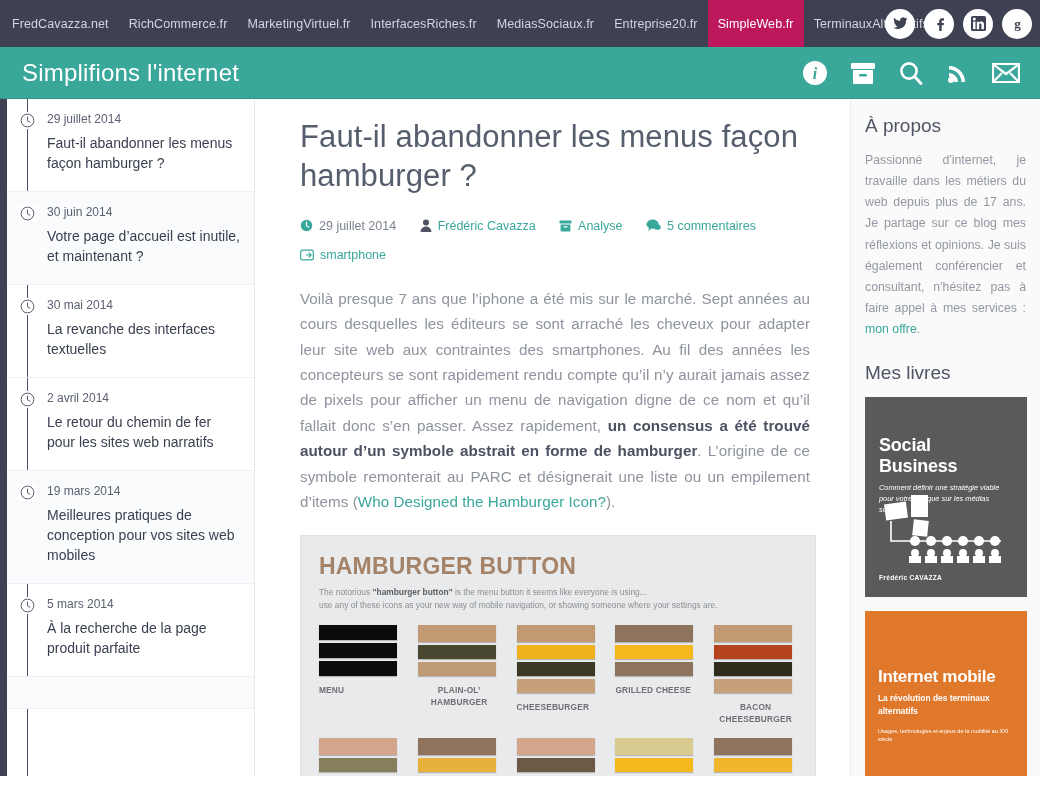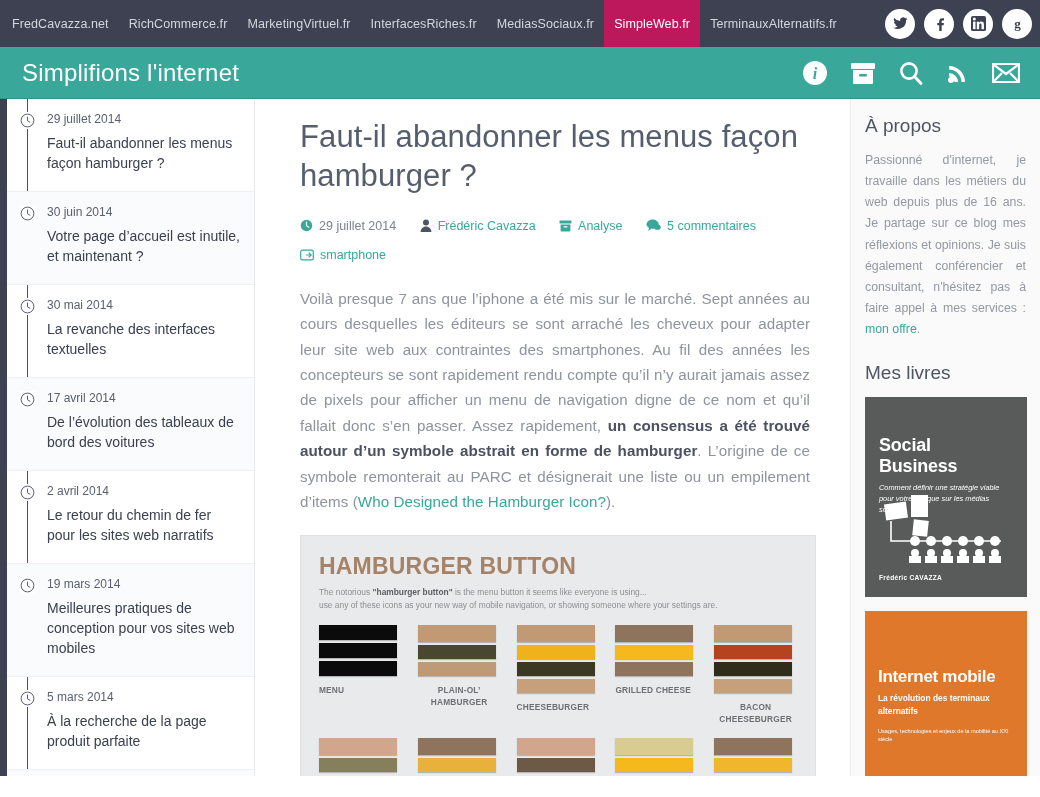--- a/index.html
+++ b/index.html
@@ -273,20 +273,21 @@
 </head>
 <body>
 
 <div id="topnav">
   <div class="netw-list">
       <div class="netw-item">FredCavazza.net</div>
       <div class="netw-item">RichCommerce.fr</div>
       <div class="netw-item">MarketingVirtuel.fr</div>
       <div class="netw-item">InterfacesRiches.fr</div>
       <div class="netw-item">MediasSociaux.fr</div>
+      <div class="netw-item">Entreprise20.fr</div>
       <div class="netw-item active">SimpleWeb.fr</div>
       <div class="netw-item">TerminauxAlternatifs.fr</div>
     </div>
   <div class="social-list">
       <div class="social-btn">
         <svg width="15" height="15" viewBox="0 0 16 16">
           <path d="M15.5 2.9c-.6.3-1.2.4-1.8.5.6-.4 1.1-1 1.3-1.7-.6.4-1.3.6-2 .8A3.1 3.1 0 0 0 7.7 5.4 8.8 8.8 0 0 1 1.3 2.1a3.1 3.1 0 0 0 1 4.1c-.5 0-1-.2-1.4-.4a3.1 3.1 0 0 0 2.5 3 3.2 3.2 0 0 1-1.4.1 3.1 3.1 0 0 0 2.9 2.2 6.3 6.3 0 0 1-4.6 1.3 8.8 8.8 0 0 0 13.6-7.9c.6-.4 1.1-1 1.6-1.6z" fill="#3d4152"></path>
         </svg>
       </div>
       <div class="social-btn">
@@ -377,30 +378,20 @@
       <div class="tl-item">
         <span class="tl-dot">
           <svg width="15" height="15" viewBox="0 0 15 15">
             <circle cx="7.5" cy="7.5" r="6.4" fill="#fff" stroke="#5a6070" stroke-width="1"></circle>
             <path d="M7.5 4v3.8l2.4 1.4" stroke="#5a6070" stroke-width="1" fill="none" stroke-linecap="round"></path>
           </svg>
         </span>
         <div class="tl-date">30 mai 2014</div>
         <div class="tl-title">La revanche des interfaces textuelles</div>
       </div>
-      <div class="tl-item alt">
-        <span class="tl-dot">
-          <svg width="15" height="15" viewBox="0 0 15 15">
-            <circle cx="7.5" cy="7.5" r="6.4" fill="#fff" stroke="#5a6070" stroke-width="1"></circle>
-            <path d="M7.5 4v3.8l2.4 1.4" stroke="#5a6070" stroke-width="1" fill="none" stroke-linecap="round"></path>
-          </svg>
-        </span>
-        <div class="tl-date">17 avril 2014</div>
-        <div class="tl-title">De l’évolution des tableaux de bord des voitures</div>
-      </div>
       <div class="tl-item">
         <span class="tl-dot">
           <svg width="15" height="15" viewBox="0 0 15 15">
             <circle cx="7.5" cy="7.5" r="6.4" fill="#fff" stroke="#5a6070" stroke-width="1"></circle>
             <path d="M7.5 4v3.8l2.4 1.4" stroke="#5a6070" stroke-width="1" fill="none" stroke-linecap="round"></path>
           </svg>
         </span>
         <div class="tl-date">2 avril 2014</div>
         <div class="tl-title">Le retour du chemin de fer pour les sites web narratifs</div>
       </div>
@@ -577,21 +568,21 @@
             <div class="burger-label"></div>
           </div>
         </div>
     </div>
   </div>
 
   <div id="right-side">
     <div class="rs-block">
       <div class="rs-heading">À propos</div>
       <div id="about-text">
-        <span>Passionné d'internet, je travaille dans les métiers du web depuis plus de 16 ans. Je partage sur ce blog mes réflexions et opinions. Je suis également conférencier et consultant, n'hésitez pas à faire appel à mes services : </span><a href="#">mon offre</a><span>.</span>
+        <span>Passionné d'internet, je travaille dans les métiers du web depuis plus de 17 ans. Je partage sur ce blog mes réflexions et opinions. Je suis également conférencier et consultant, n'hésitez pas à faire appel à mes services : </span><a href="#">mon offre</a><span>.</span>
       </div>
     </div>
 
     <div class="rs-block">
       <div class="rs-heading">Mes livres</div>
 
       <div class="book social">
         <div class="bk-title">Social Business</div>
         <div class="bk-sub">Comment définir une stratégie viable pour votre marque sur les médias sociaux</div>
         <svg class="bk-art" viewBox="0 0 134 70">

